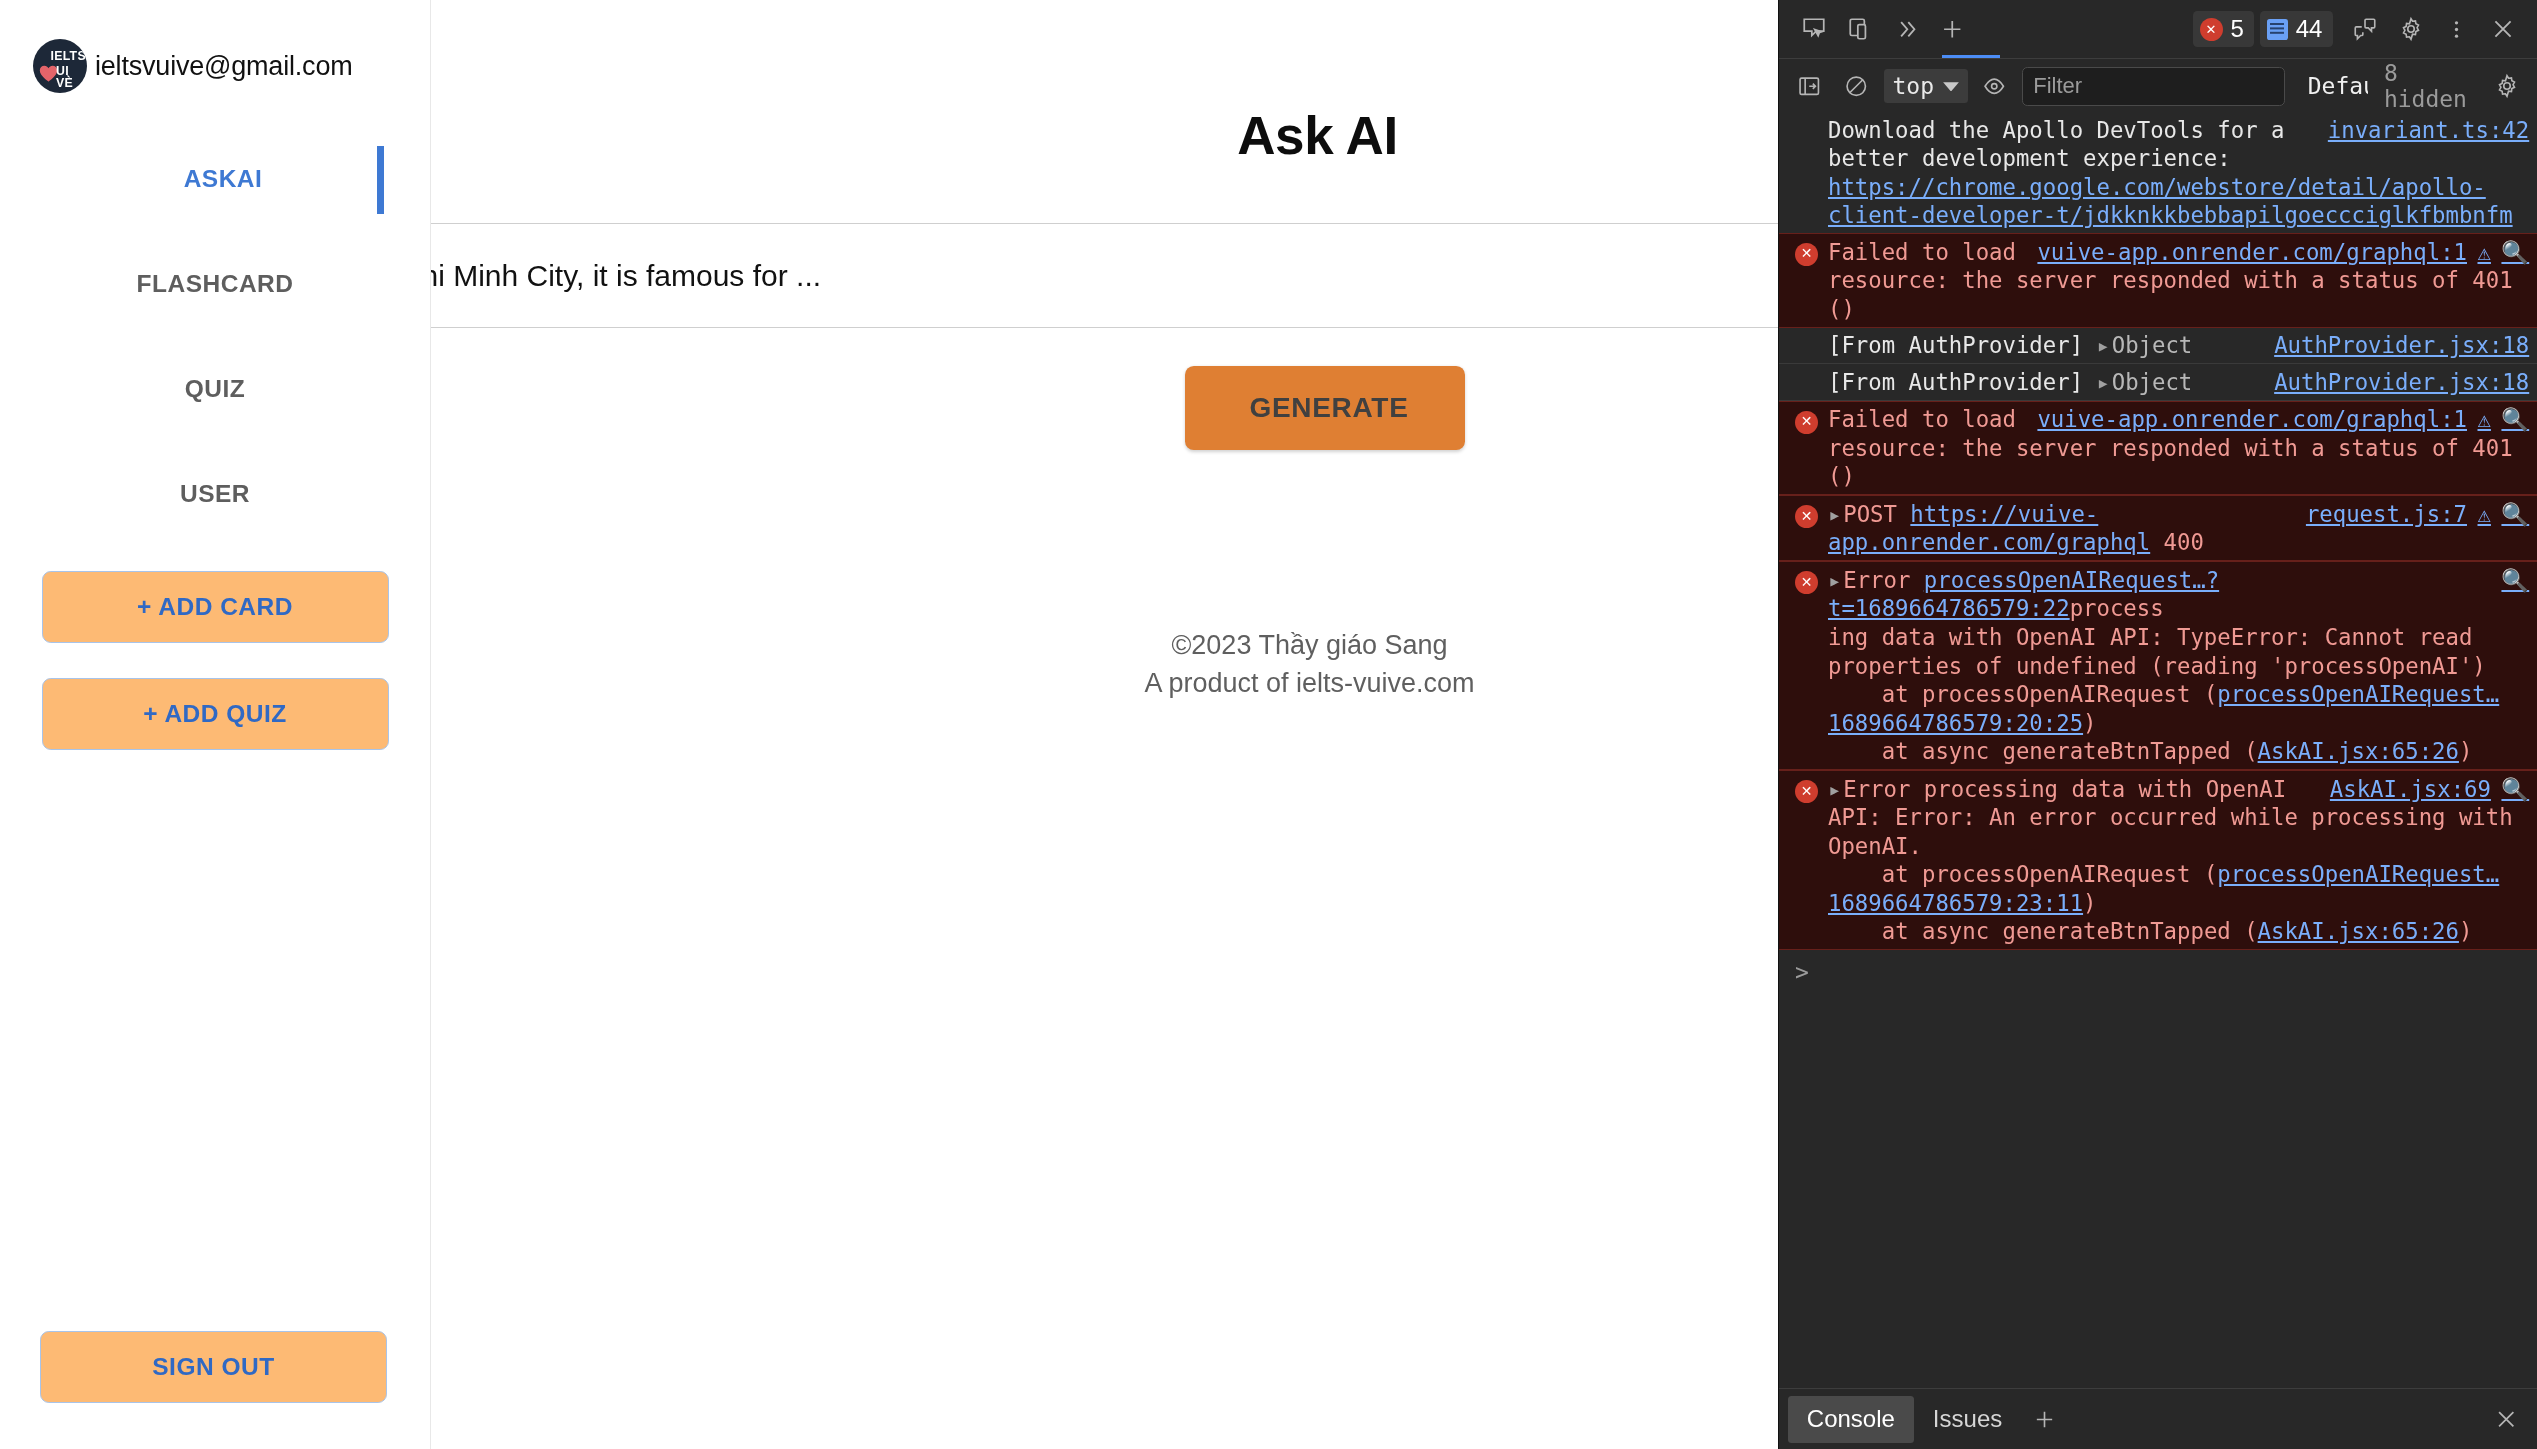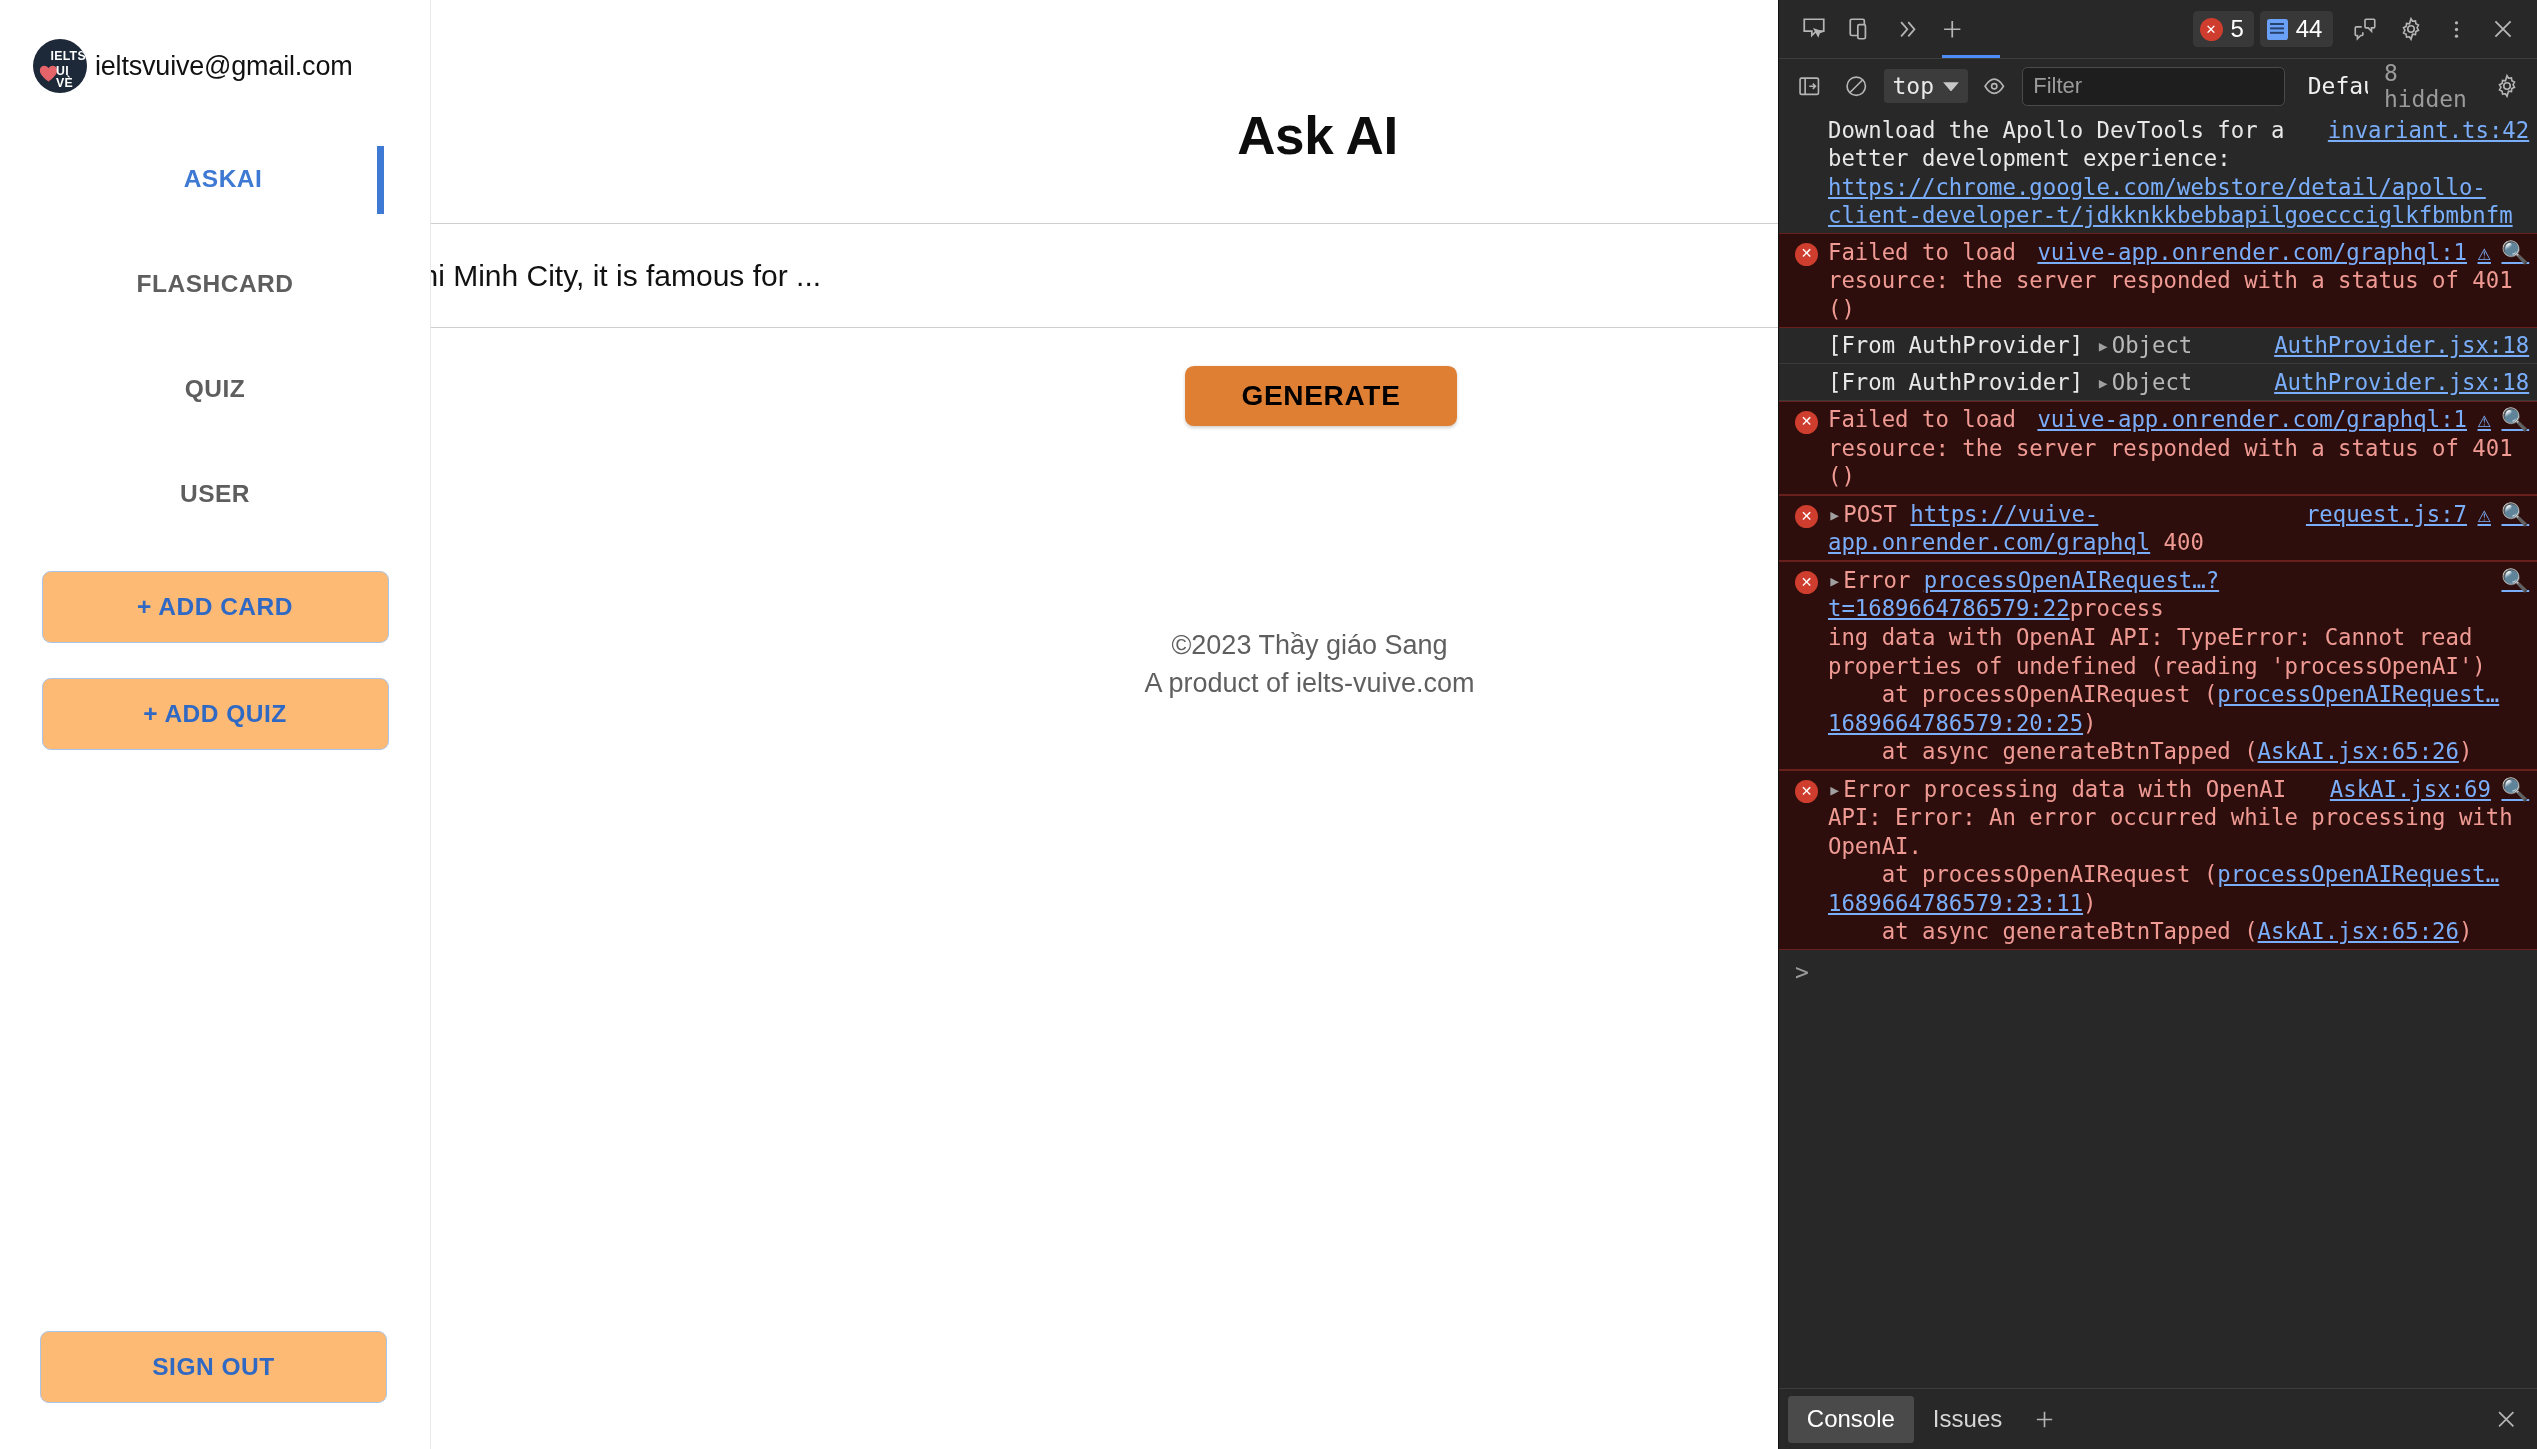--- a/index.html
+++ b/index.html
@@ -40,25 +40,25 @@
                  border:1.8px solid #a8c4ea;border-radius:8.8px;background:#ffffff;
                  color:#3069c4;font-size:26px;font-weight:bold;letter-spacing:0.4px;
                  display:flex;align-items:center;justify-content:center;cursor:pointer;
                  box-sizing:border-box;}
   .page-title{position:absolute;left:16px;right:350px;top:105px;text-align:center;
               font-size:53px;font-weight:bold;color:#0d0d0d;letter-spacing:-0.4px;}
   .prompt-box{position:absolute;left:-35px;right:359px;top:223px;height:105px;
               border:1.8px solid #cfcfcf;border-radius:7px;background:#ffffff;
               box-sizing:border-box;display:flex;align-items:center;padding-left:24.5px;}
   .prompt-text{font-size:30px;color:#111;white-space:nowrap;}
-  .generate-btn{position:absolute;left:754px;top:366px;width:272px;height:60px;
-                background:#df7f33;border:none;border-radius:8.8px;color:#000000;
+  .generate-btn{position:absolute;left:754px;top:366px;width:272px;height:84px;
+                background:#df7f33;border:none;border-radius:8.8px;color:#404040;
                 font-size:28px;font-weight:bold;letter-spacing:0.7px;cursor:pointer;
                 display:flex;align-items:center;justify-content:center;
-                box-shadow:0 1.8px 3.5px rgba(0,0,0,.18);}
+                box-shadow:0 1.8px 3.5px rgba(0,0,0,.18);padding-left:8px;}
   .footer{position:absolute;left:0;right:350px;top:626px;text-align:center;
           color:#5f5f5f;font-size:27px;line-height:1.42;}
 
   
   .devtools{position:absolute;right:0;top:0;width:759px;height:1449px;background:#282828;
             font-family:"DejaVu Sans Mono",monospace;color:#e8e8e8;overflow:hidden;
             border-left:0.9px solid #111;}
   .dt-toolbar{height:58px;display:flex;align-items:center;padding:0 12.3px;background:#282828;
               border-bottom:0.9px solid #3d3d3d;position:relative;}
   .dt-ic{width:46px;height:46px;display:flex;align-items:center;justify-content:center;

